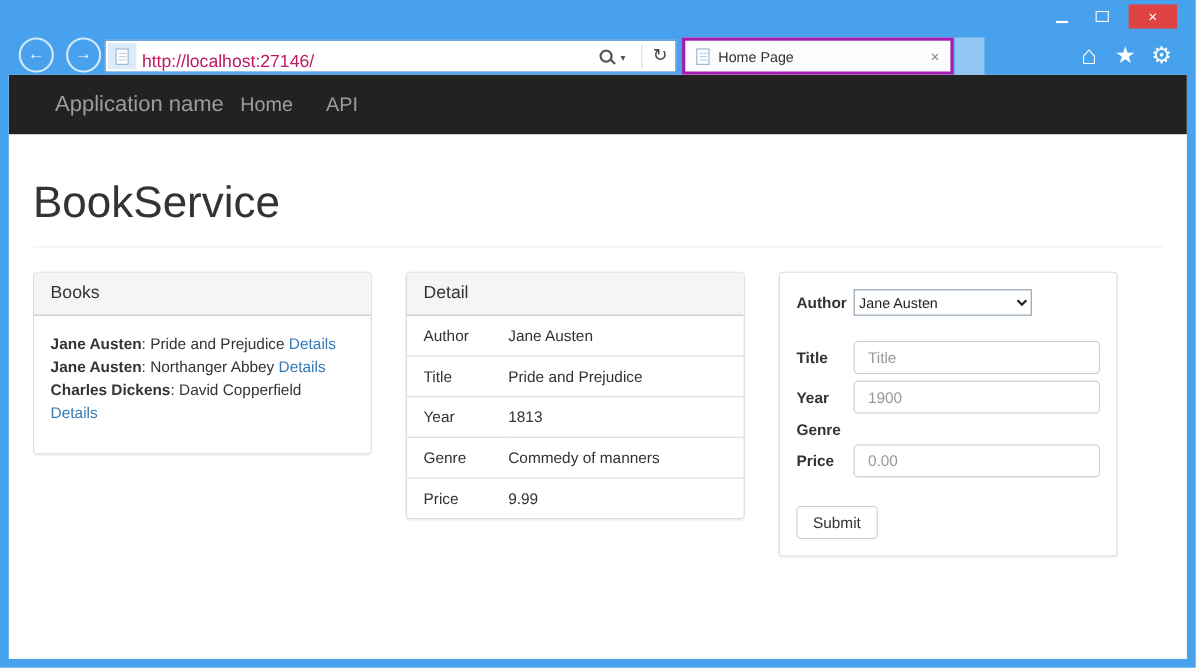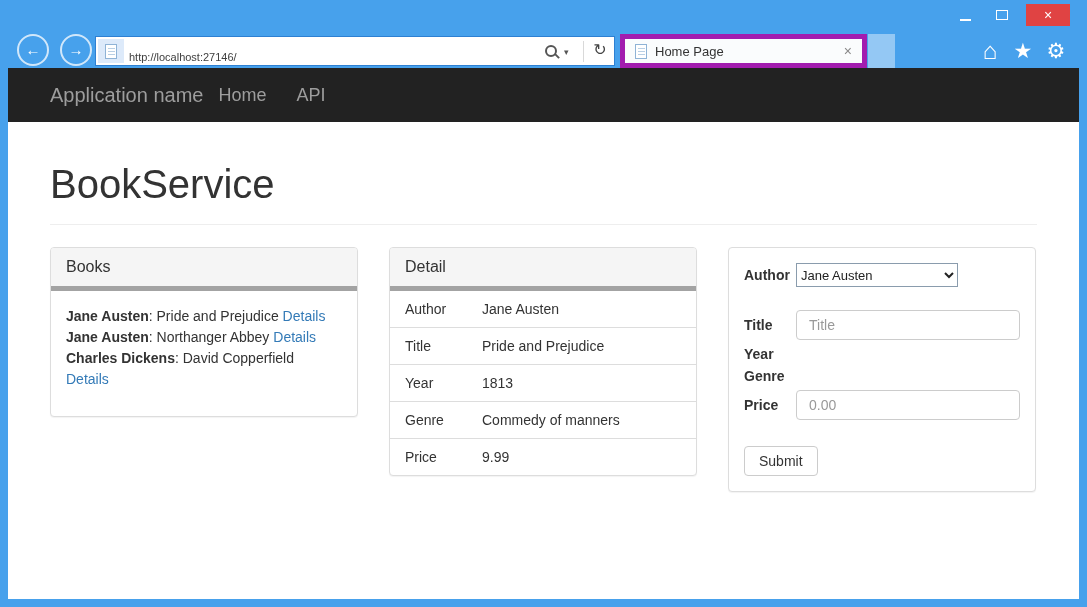--- a/index.html
+++ b/index.html
@@ -26,58 +26,58 @@
   .forward { left:60px; }
 
   .address-bar { position:absolute; left:95px; top:36px; width:520px; height:30px;
     background:#fff; border:1px solid #2e80d2; }
   .favicon-box { position:absolute; left:2px; top:2px; width:26px; height:24px; background:#ddeafa;
     display:flex; align-items:center; justify-content:center; }
   .doc-icon { width:12px; height:15px; background:#fff; border:1px solid #8fb3d6; position:relative; }
   .doc-icon::before { content:""; position:absolute; left:2px; top:3px; width:7px; height:1px;
     background:#b9cfe4; box-shadow:0 3px 0 #b9cfe4, 0 6px 0 #b9cfe4; }
   .url-input { position:absolute; left:33px; top:1px; width:400px; height:38px; border:none; outline:none;
-    font-size:11px; color:#404040; font-family:inherit; background:transparent; }
+    font-size:16px; color:#be185d; font-family:inherit; background:transparent; }
   .search-icon { position:absolute; left:448px; top:7px; width:16px; height:16px; }
   .search-icon::before { content:""; position:absolute; left:1px; top:1px; width:8px; height:8px;
     border:2px solid #555; border-radius:50%; }
   .search-icon::after { content:""; position:absolute; left:10px; top:11px; width:6px; height:2px;
     background:#555; transform:rotate(45deg); }
   .search-chevron { position:absolute; left:468px; top:10px; font-size:9px; color:#555; }
   .ab-divider { position:absolute; left:487px; top:4px; width:1px; height:21px; background:#d9d9d9; }
   .refresh-btn { position:absolute; left:493px; top:3px; width:22px; text-align:center; font-size:16px; color:#444; }
 
   .browser-tab { position:absolute; left:620px; top:34px; width:247px; height:34px;
-    background:#fafcfd; border:5px solid #a21caf; display:flex; align-items:center; gap:8px; padding:0 10px; }
+    background:#fafcfd; border:3px solid #a21caf; display:flex; align-items:center; gap:8px; padding:0 10px; }
   .tab-title { flex:1; font-size:13px; color:#333; }
   .tab-close { color:#888; font-size:14px; }
   .new-tab { position:absolute; left:868px; top:34px; width:27px; height:34px; background:rgba(255,255,255,.42); }
 
   .chrome-icon { position:absolute; top:37px; width:30px; height:28px; line-height:28px;
     text-align:center; color:#fff; }
   .home-i { left:975px; font-size:24px; }
   .star-i { left:1008px; font-size:21px; }
   .gear-i { left:1041px; font-size:21px; }
 
   
   .page { position:absolute; left:8px; top:68px; width:1071px; height:531px; background:#fff; overflow:hidden; }
 
   .app-navbar { height:54px; background:var(--navbar_bg,#222); display:flex; align-items:center; padding-left:42px; }
   .brand { font-size:20px; color:var(--navbar_text,#9d9d9d); margin-right:0; line-height:54px; }
   .nav-links { display:flex; }
   .nav-links a { padding:0 15px; font-size:18px; color:var(--navbar_text,#9d9d9d); line-height:54px; text-decoration:none; }
 
-  .content { margin:0 42px; }
+  .content { margin:0 22px; }
   .page-title { margin-top:42px; font-size:40px; font-weight:400; color:#333; line-height:1; }
   .content hr { margin-top:20px; border:none; border-top:1px solid #eee; }
 
   .panels { display:flex; gap:31px; margin-top:22px; align-items:flex-start; }
   .panel { width:308px; border:1px solid var(--panel_border,#ddd); border-radius:4px;
     box-shadow:0 1px 1px rgba(0,0,0,.05); background:#fff; }
-  .panel-heading { padding:10px 15px; background:var(--panel_header_bg,#f5f5f5); border-bottom:5px solid #a3a3a3;
+  .panel-heading { padding:10px 15px; background:var(--panel_header_bg,#f5f5f5); border-bottom:1px solid #a3a3a3;
     font-size:16px; color:#333; border-radius:3px 3px 0 0; }
 
   .books-body { padding:15px 18px 26px 15px; font-size:14px; color:#333; line-height:21px; }
   .book-author { font-weight:bold; }
   .details-link { color:var(--link_blue,#337ab7); text-decoration:none; }
 
   .detail-table { width:100%; border-collapse:collapse; font-size:14px; color:#333; }
   .detail-table td { padding:10px 15px; vertical-align:top; }
   .detail-table td.val { padding-left:0; }
   .detail-table td.lbl { width:92px; }
@@ -206,20 +206,21 @@
             <select class="author-select">
               <option>Jane Austen</option>
             </select>
           </div>
           <div class="field-row">
             <label class="f-label">Title</label>
             <input class="form-input" placeholder="Title" style="">
           </div>
           <div class="field-row">
             <label class="f-label">Year</label>
+            <input class="form-input" placeholder="1900" style="">
           </div>
           <div class="field-row">
             <label class="f-label">Genre</label>
           </div>
           <div class="field-row">
             <label class="f-label">Price</label>
             <input class="form-input" placeholder="0.00" style="">
           </div>
           <button class="submit-btn">Submit</button>
         </div>

